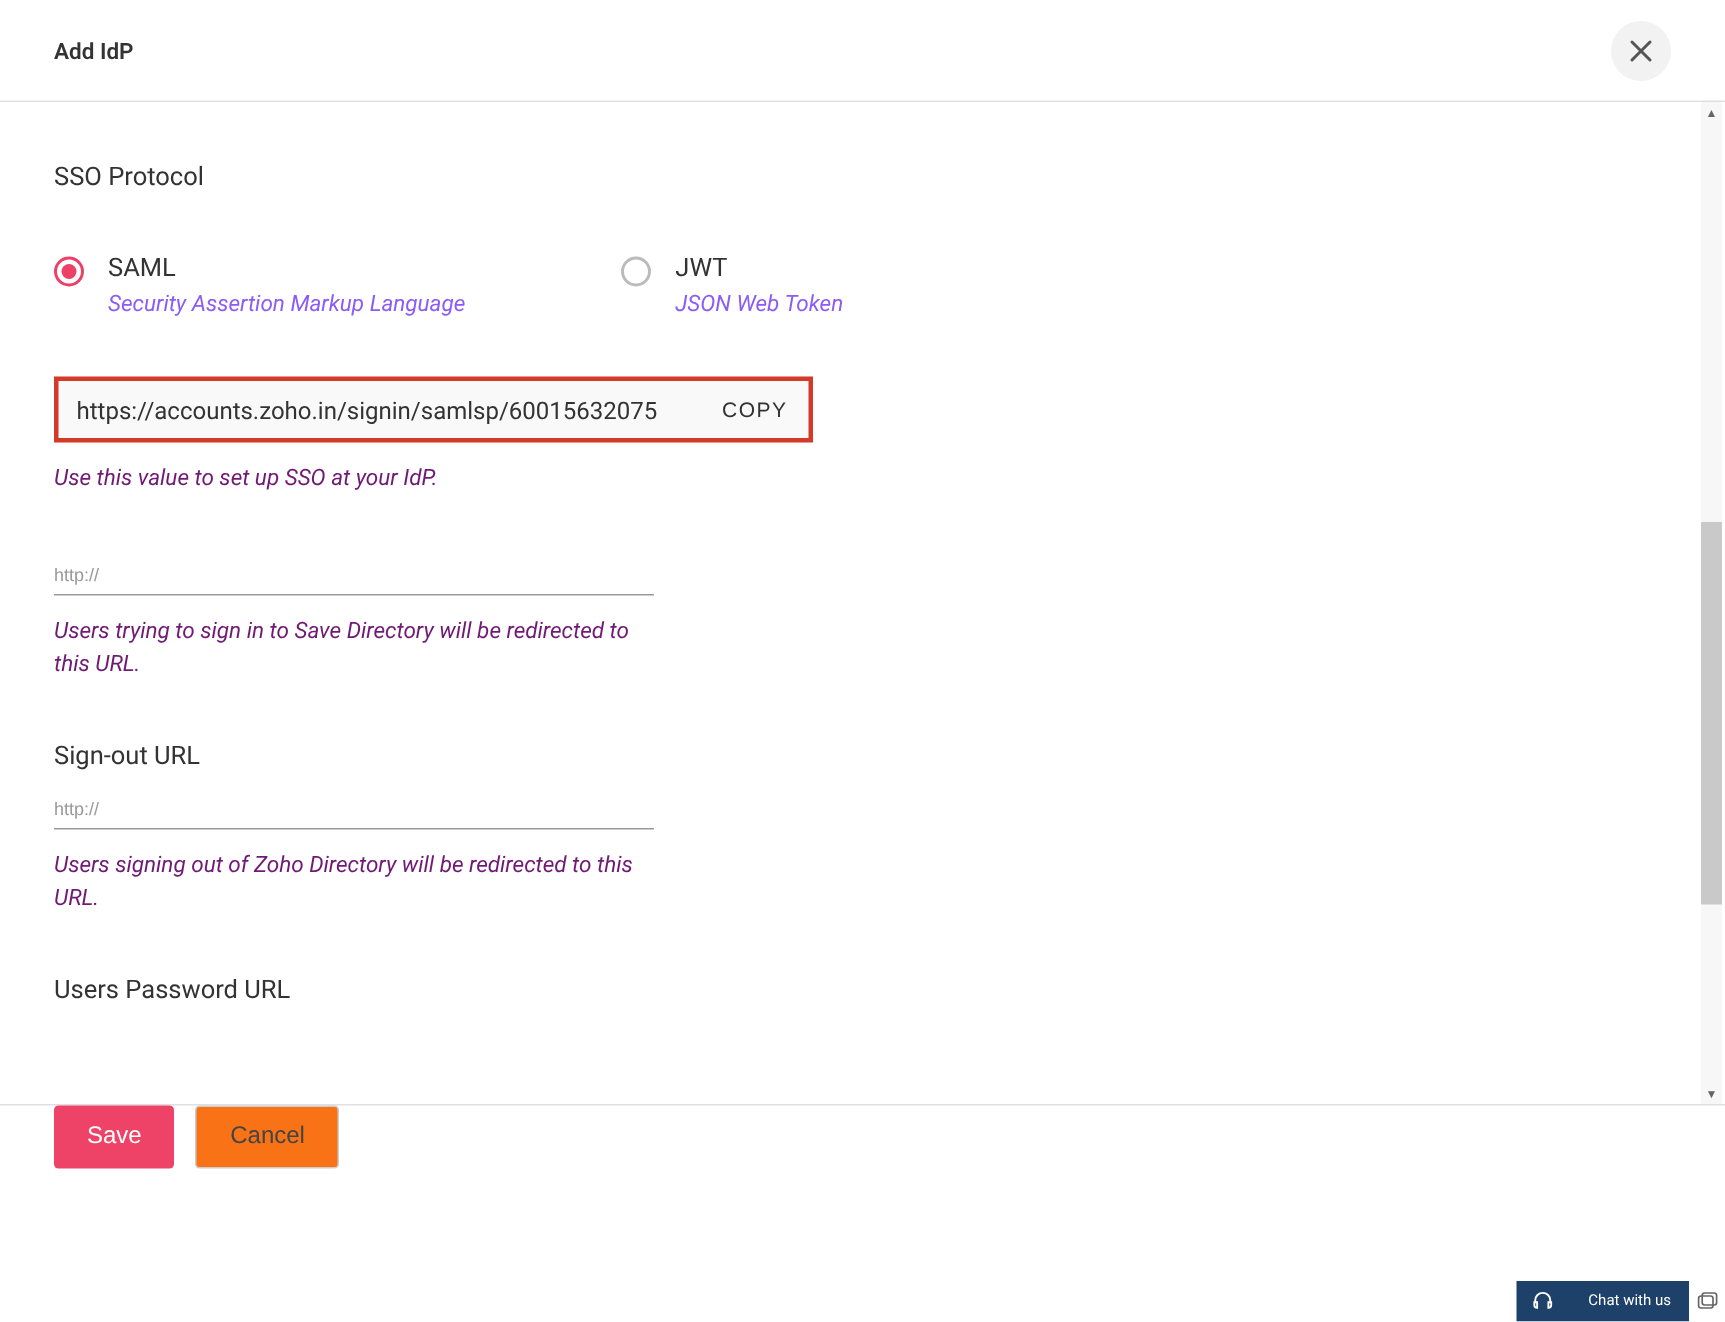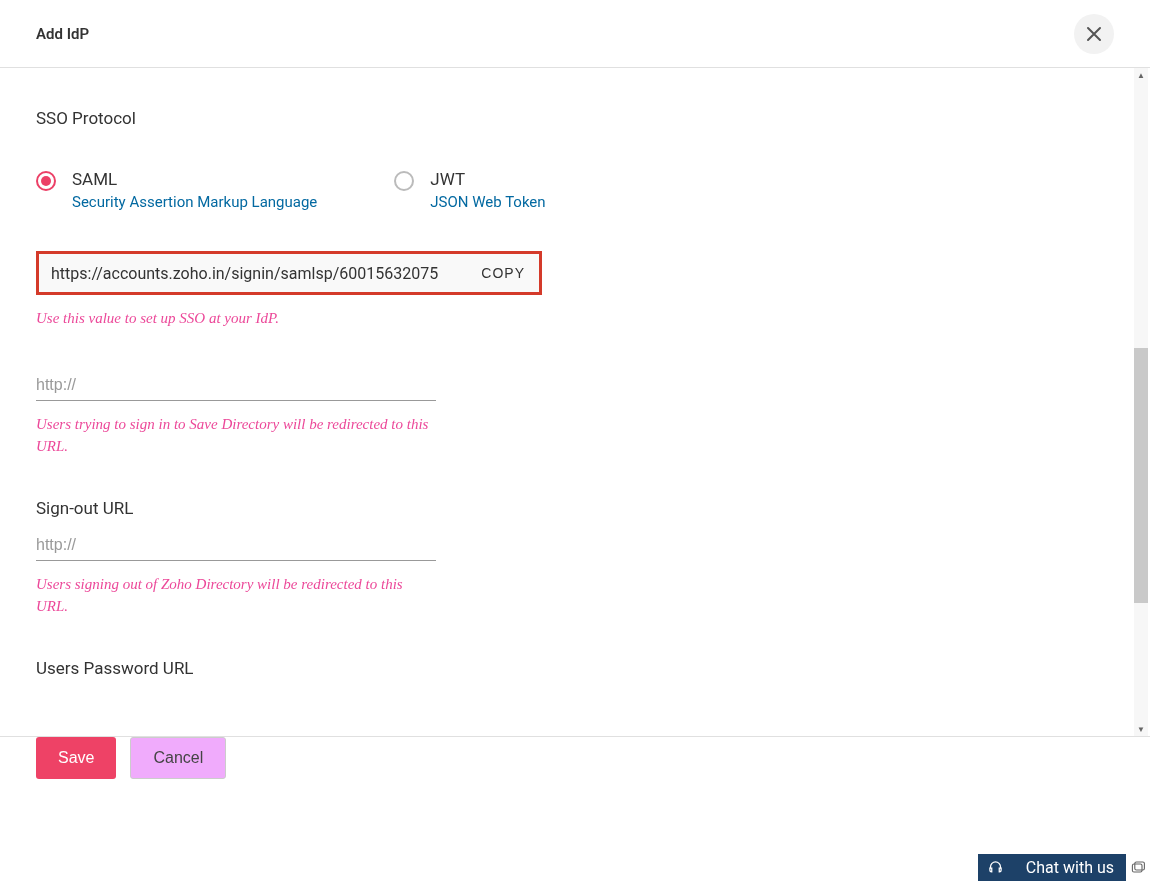--- a/index.html
+++ b/index.html
@@ -52,21 +52,21 @@
   }
 
   .section-label {
     font-size: 17px;
     color: #333;
     margin-bottom: 41px;
   }
 
   .radio-row {
     display: flex;
-    gap: 77px;
+    gap: 104px;
     margin-bottom: 40px;
   }
   .radio-option {
     display: flex;
     align-items: flex-start;
     gap: 16px;
     cursor: pointer;
   }
   .radio-circle {
     width: 20px;
@@ -91,21 +91,22 @@
     top: 3px;
     left: 3px;
   }
   .radio-text .radio-title {
     font-size: 17px;
     color: #333;
     margin-bottom: 4px;
   }
   .radio-text .radio-sub {
     font-size: 15px;
-    color: #0369a1;
+    color: #8b5cf6;
+    font-style: italic;
   }
 
   .field-group { margin-bottom: 40px; }
   .field-label {
     font-size: 17px;
     color: #333;
     margin-bottom: 12px;
   }
   .req-star { color: #ec4067; margin-left: 6px; }
 
@@ -134,32 +135,31 @@
     font-weight: 400;
     background: transparent;
     border: none;
     cursor: pointer;
     height: 100%;
   }
 
   .help-text {
     font-size: 15px;
     font-style: italic;
-    color: #ec4899;
+    color: #701a75;
     max-width: 400px;
     line-height: 1.5;
-    font-family: Liberation Serif, serif;
   }
 
   .text-input {
     width: 400px;
     border: none;
     border-bottom: 1px solid #999;
     background: transparent;
-    font-size: 16px;
+    font-size: 12px;
     padding: 6px 0;
     margin-bottom: 12px;
     color: #333;
     outline: none;
   }
   .text-input::placeholder { color: #999; }
 
   .scrollbar-fake {
     position: absolute;
     right: 2px;
@@ -201,40 +201,40 @@
   .btn-save {
     background: #ee4266;
     color: #fff;
     border: none;
     padding: 12px 22px;
     font-size: 16px;
     border-radius: 3px;
     cursor: pointer;
   }
   .btn-cancel {
-    background: #f0abfc;
+    background: #f97316;
     color: #444;
     border: 1px solid #ccc;
     padding: 11px 22px;
     font-size: 16px;
     border-radius: 3px;
     cursor: pointer;
   }
 
   .chat-bar {
     position: absolute;
     right: 24px;
     bottom: 0;
     height: 27px;
     background: #1d4168;
     color: #fff;
     display: flex;
     align-items: center;
     padding: 0 12px 0 10px;
-    font-size: 16px;
+    font-size: 10px;
     gap: 23px;
   }
   .chat-bar svg { width: 15px; height: 15px; }
   .chat-extra-icon {
     position: absolute;
     right: 2px;
     bottom: 3px;
     width: 20px;
     height: 20px;
     display: flex;

